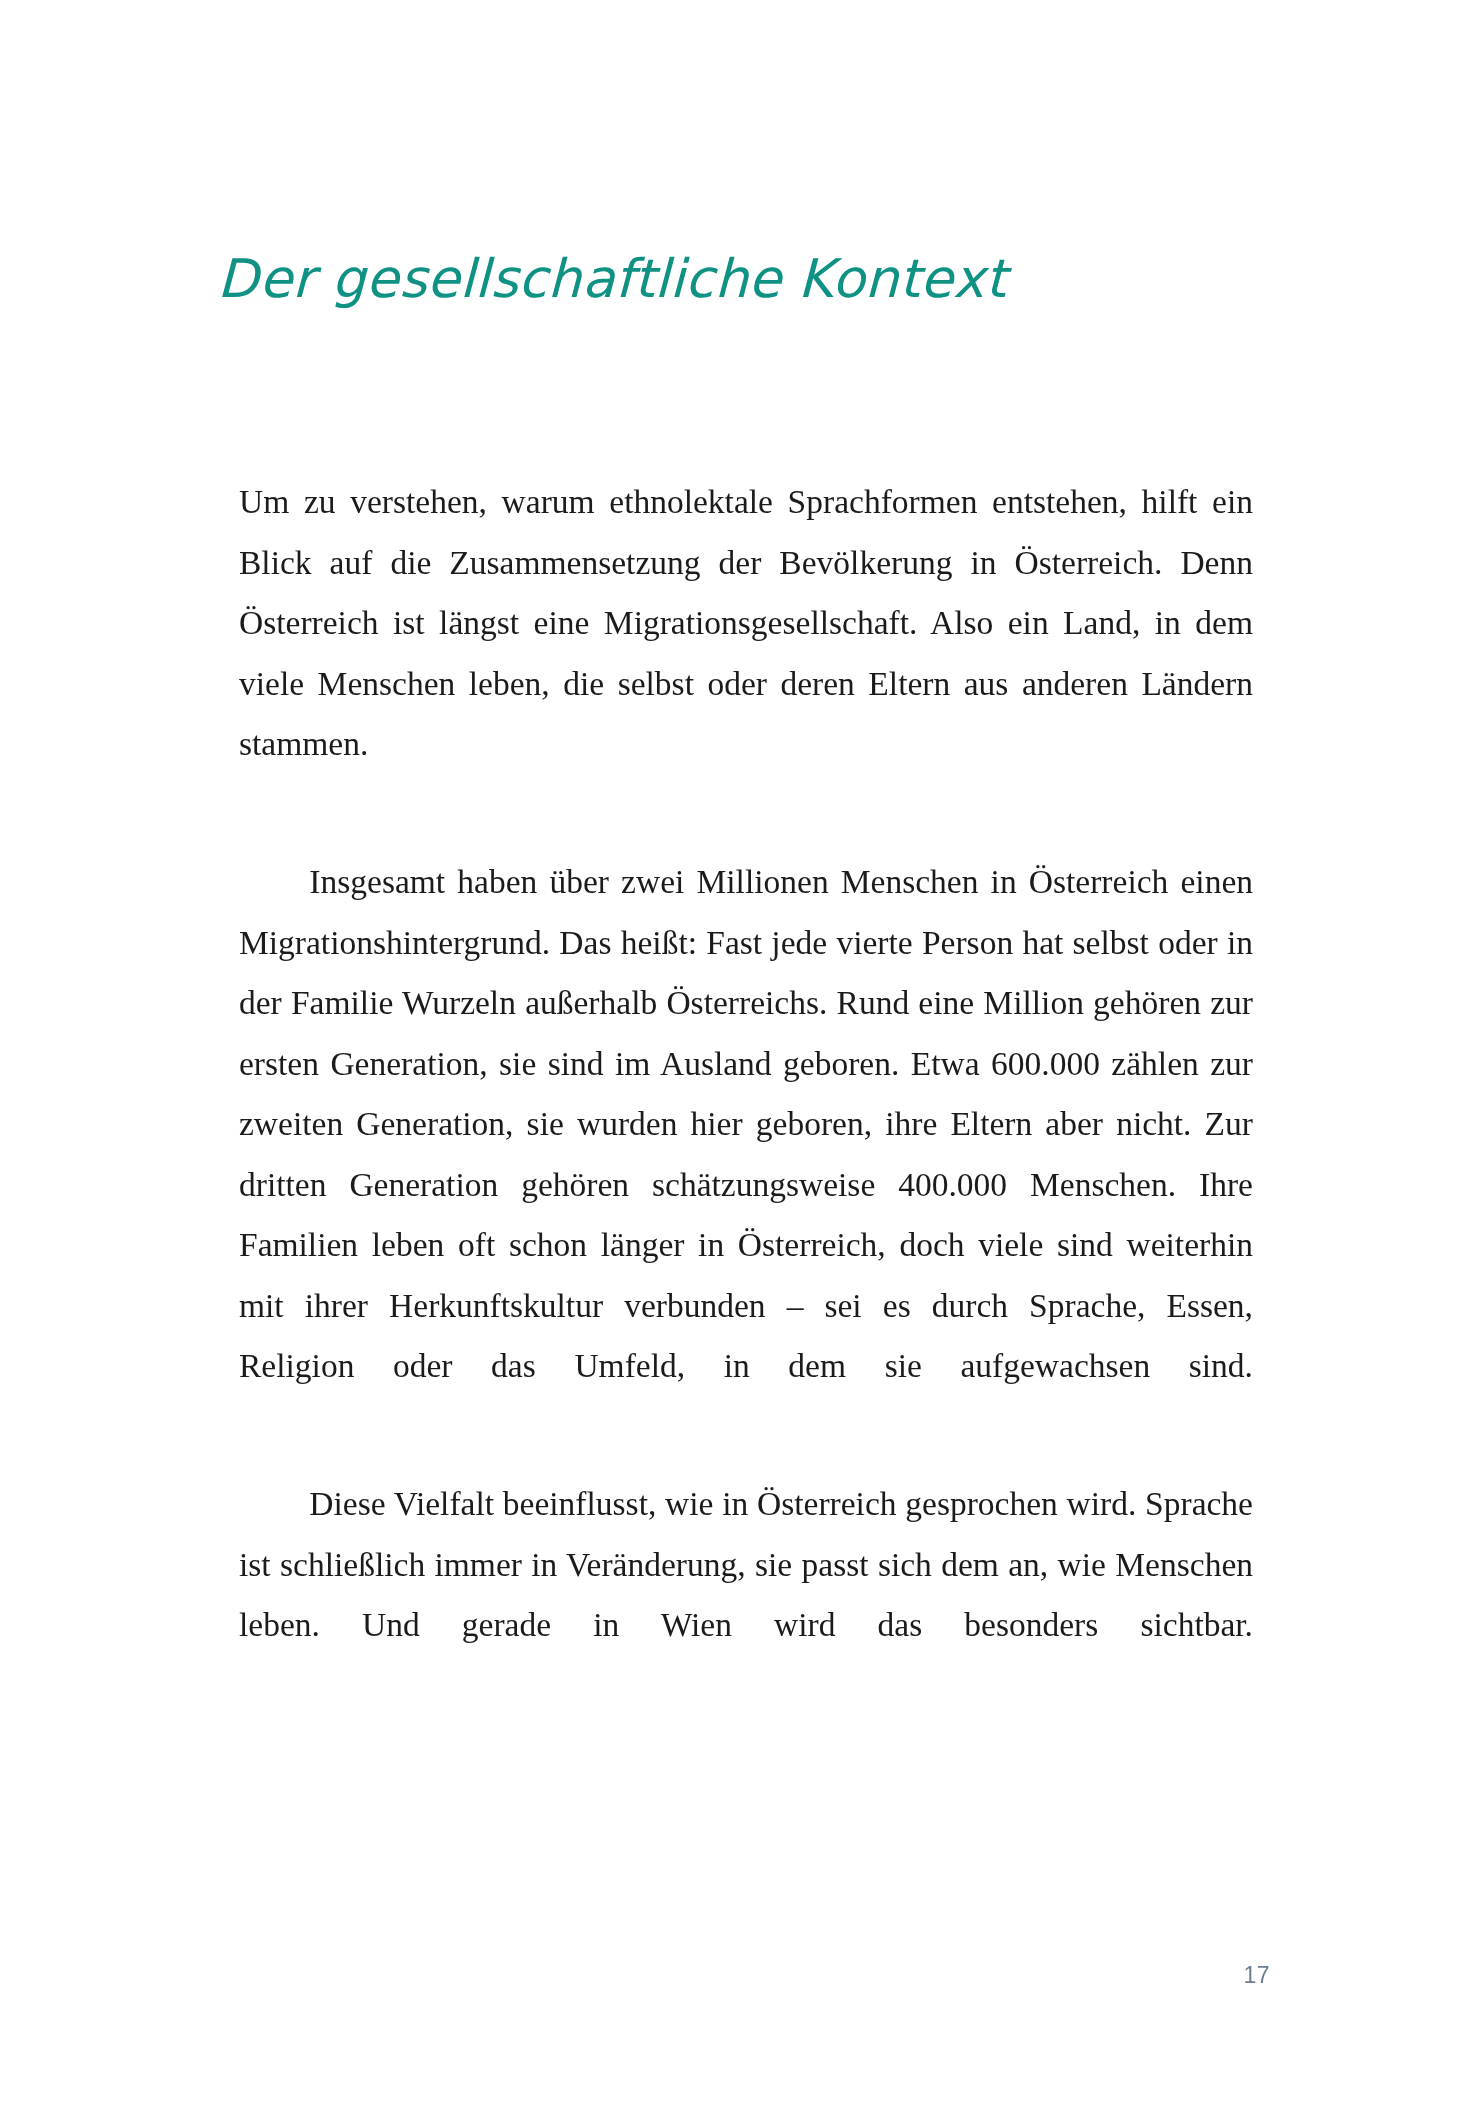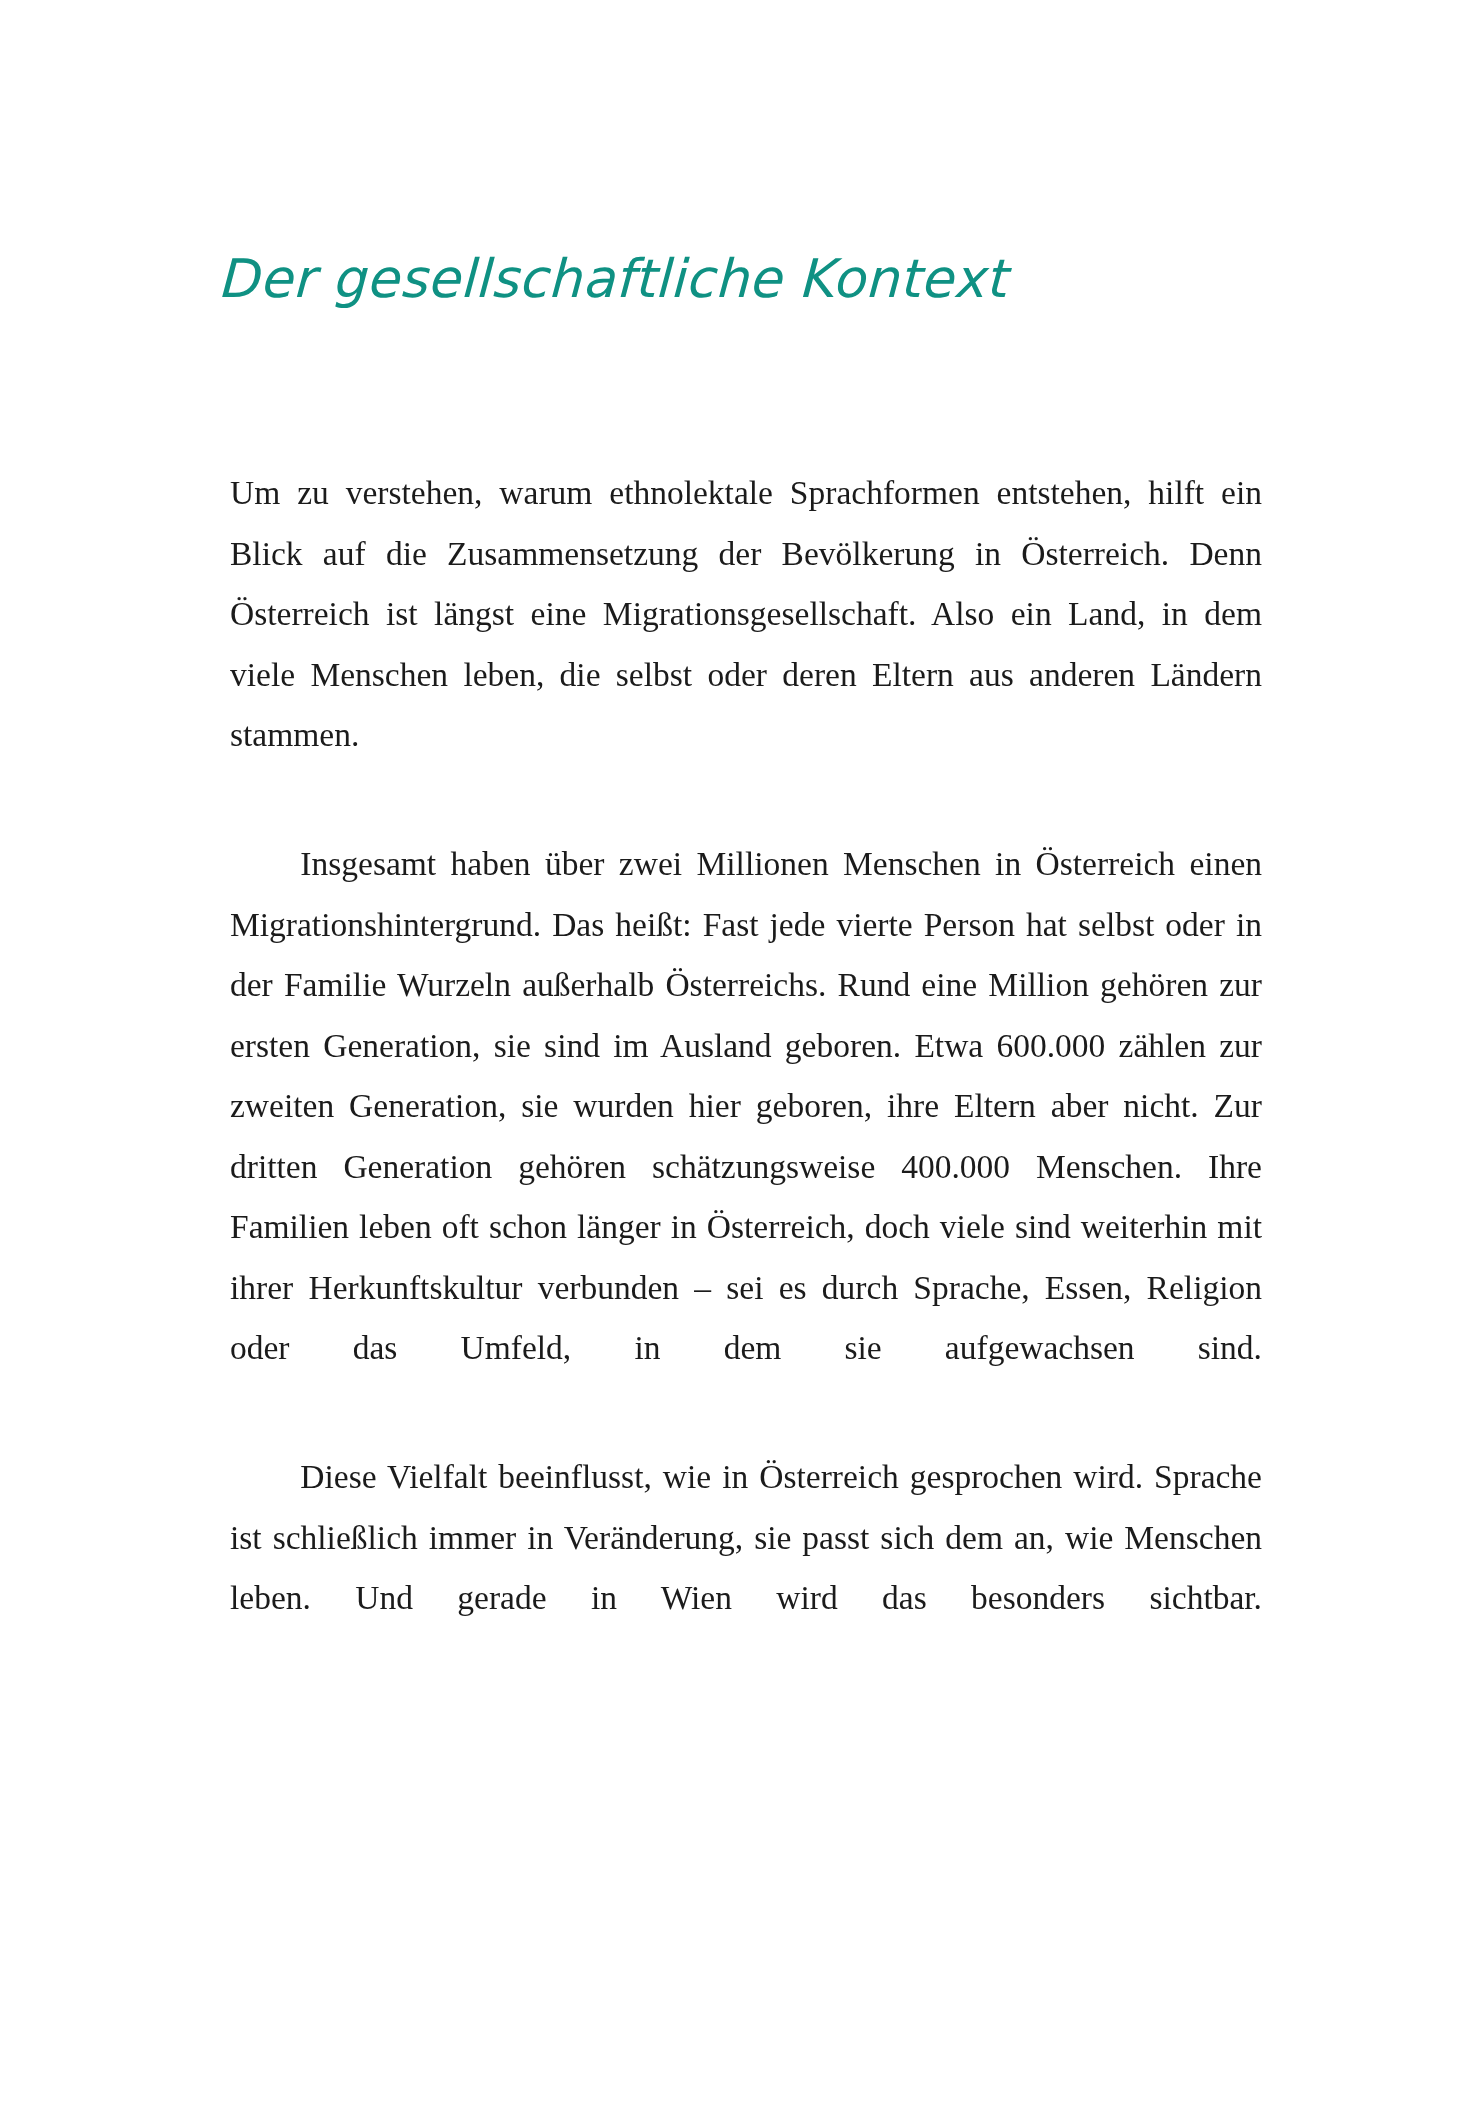--- a/index.html
+++ b/index.html
@@ -54,21 +54,21 @@
     font-size: 33.5px;
     line-height: 60.5px;
     color: #1b1b1b;
     text-align: justify;
     text-justify: inter-word;
     hyphens: manual;
     -webkit-hyphens: manual;
   }
 
   .body-text p {
-    margin: 8px;
+    margin: 17px;
     text-align: justify;
   }
 
   .body-text p.indent {
     text-indent: 2.1em;
   }
 
   
   .body-text p:after {
     content: "";
@@ -96,15 +96,16 @@
   <div class="content">
 
     <h1 class="chapter-heading">Der gesellschaftliche Kontext</h1>
 
     <div class="body-text">
       <p>Um zu verstehen, warum ethnolektale Sprachformen entstehen, hilft ein Blick auf die Zusammensetzung der Bevölkerung in Österreich. Denn Österreich ist längst eine Migrationsgesellschaft. Also ein Land, in dem viele Menschen leben, die selbst oder deren Eltern aus anderen Ländern stammen.</p>
       <p class="indent">Insgesamt haben über zwei Millionen Menschen in Österreich einen Migrationshintergrund. Das heißt: Fast jede vierte Person hat selbst oder in der Familie Wurzeln außerhalb Österreichs. Rund eine Million gehören zur ersten Generation, sie sind im Ausland geboren. Etwa 600.000 zählen zur zweiten Generation, sie wurden hier geboren, ihre Eltern aber nicht. Zur dritten Generation gehören schätzungsweise 400.000 Menschen. Ihre Familien leben oft schon länger in Österreich, doch viele sind weiterhin mit ihrer Herkunftskultur verbunden – sei es durch Sprache, Essen, Religion oder das Umfeld, in dem sie aufgewachsen sind.</p>
       <p class="indent">Diese Vielfalt beeinflusst, wie in Österreich gesprochen wird. Sprache ist schließlich immer in Veränderung, sie passt sich dem an, wie Menschen leben. Und gerade in Wien wird das besonders sichtbar.</p>
     </div>
 
+    <div class="folio">17</div>
 
   </div>
 </div>
 
 </body></html>

